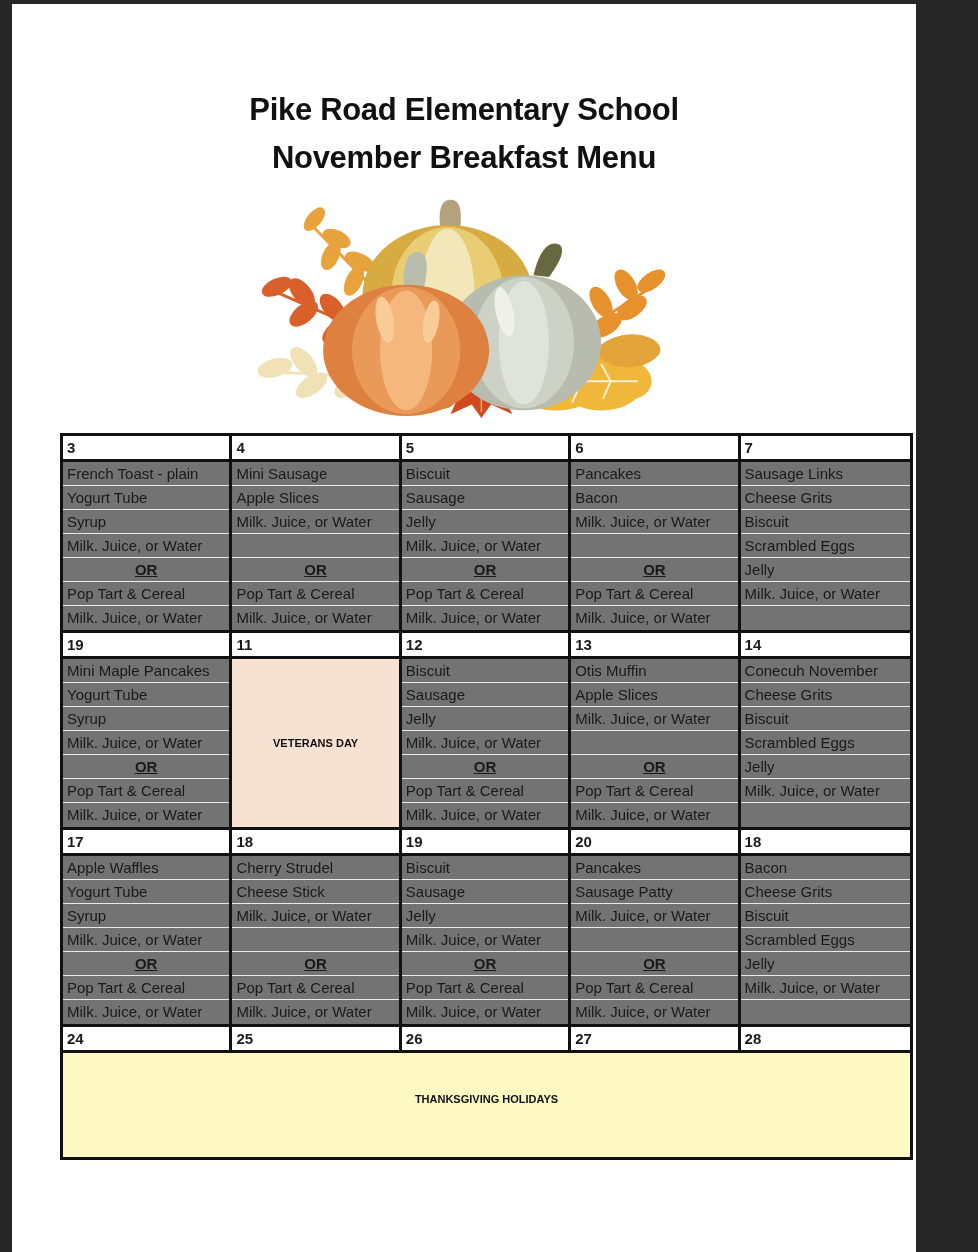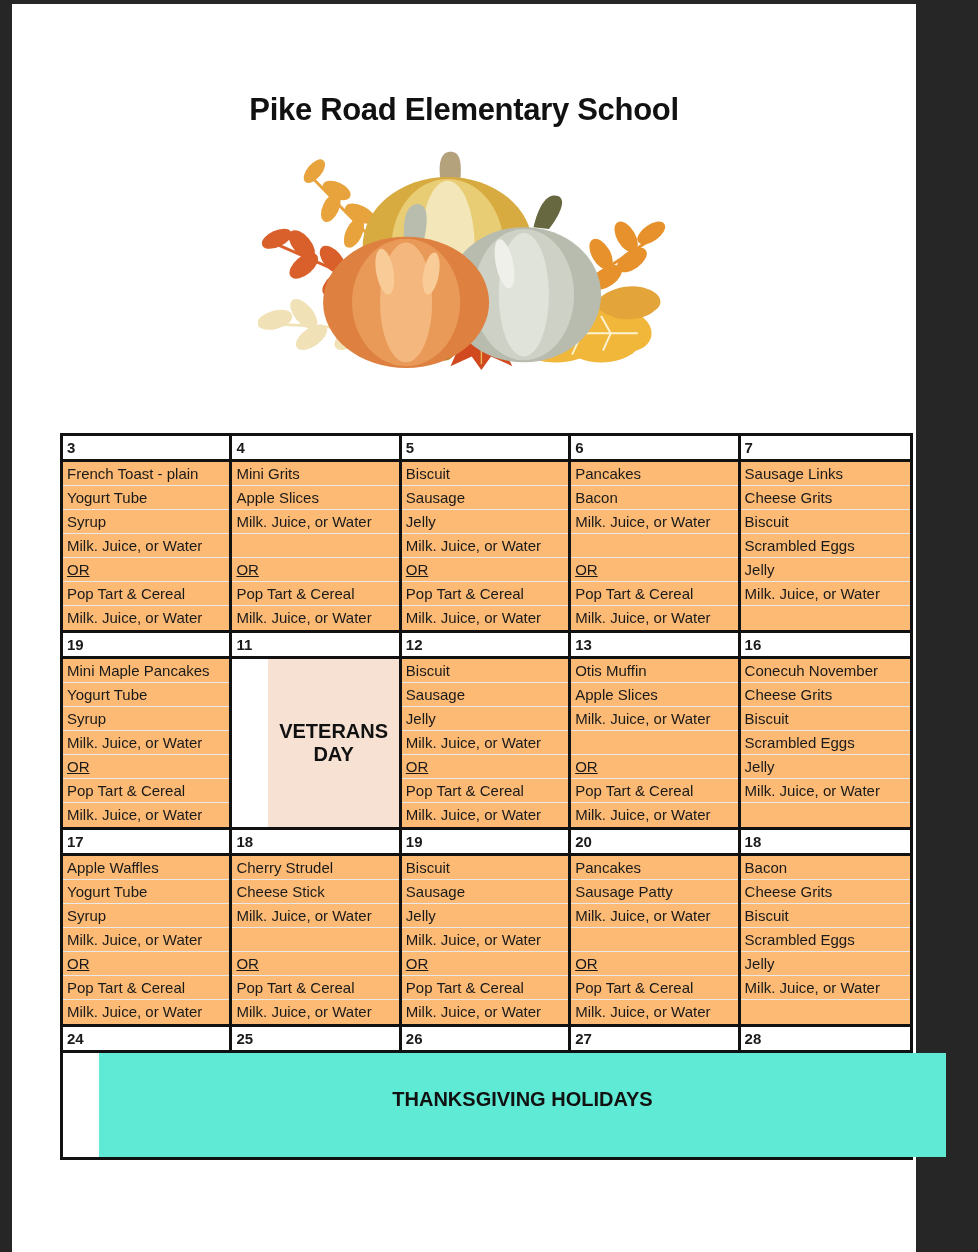--- a/index.html
+++ b/index.html
@@ -30,43 +30,44 @@
     border:3px solid #111; background:#fff;
   }
   .cal-row { display:grid; grid-template-columns:repeat(5,1fr); border-bottom:3px solid #111; }
   .cal-row:last-child { border-bottom:none; }
   .cal-cell { border-right:3px solid #111; min-width:0; }
   .cal-cell:last-child { border-right:none; }
   .date-cell {
     height:23px; font-weight:bold; font-size:15px;
     padding:1px 4px; background:#fff; line-height:21px;
   }
-  .menu-cell { display:flex; flex-direction:column; background:#fdba74; }
+  .menu-cell { display:flex; flex-direction:column; background:#737373; }
   .cell-line {
     height:24px; line-height:23px; font-size:15px; padding:0 4px;
     border-bottom:1px solid #e9e9e9;
     white-space:nowrap; overflow:hidden;
   }
   .cell-line:last-child { border-bottom:none; }
-  .cell-line.or { font-weight:normal; text-decoration:underline; }
+  .cell-line.or { text-align:center; font-weight:bold; text-decoration:underline; }
   .holiday-cell {
     display:flex; align-items:center; justify-content:center;
-    font-weight:bold; font-size:20px; letter-spacing:0;
-    text-align:center; color:#111;margin-left:36px;
+    font-weight:bold; font-size:11px; letter-spacing:0;
+    text-align:center; color:#111;
   }
   .holiday-row { display:block; height:104px; }
   .holiday-row .holiday-cell { width:100%; height:100%; padding-bottom:12px; }
 </style>
 </head>
 <body>
 
 <div class="page">
 
   <div class="header">
     <div class="title-line">Pike Road Elementary School</div>
+    <div class="title-line">November Breakfast Menu</div>
   </div>
 
   <div class="illustration-wrap">
     <svg viewBox="0 0 420 230" xmlns="http://www.w3.org/2000/svg">
 
       <g stroke="#e8a33d" stroke-width="3" fill="#e8a33d">
         <path d="M140,120 L50,28" fill="none"></path>
         <ellipse cx="55" cy="24" rx="6" ry="13" transform="rotate(40 55 24)"></ellipse>
         <ellipse cx="78" cy="44" rx="7" ry="14" transform="rotate(115 78 44)"></ellipse>
         <ellipse cx="72" cy="62" rx="7" ry="14" transform="rotate(25 72 62)"></ellipse>
@@ -180,21 +181,21 @@
       <div class="cal-cell menu-cell">
         <div class="cell-line">French Toast - plain</div>
         <div class="cell-line">Yogurt Tube</div>
         <div class="cell-line">Syrup</div>
         <div class="cell-line">Milk. Juice, or Water</div>
         <div class="cell-line or">OR</div>
         <div class="cell-line">Pop Tart &amp; Cereal</div>
         <div class="cell-line">Milk. Juice, or Water</div>
       </div>
       <div class="cal-cell menu-cell">
-        <div class="cell-line">Mini Grits</div>
+        <div class="cell-line">Mini Sausage</div>
         <div class="cell-line">Apple Slices</div>
         <div class="cell-line">Milk. Juice, or Water</div>
         <div class="cell-line"></div>
         <div class="cell-line or">OR</div>
         <div class="cell-line">Pop Tart &amp; Cereal</div>
         <div class="cell-line">Milk. Juice, or Water</div>
       </div>
       <div class="cal-cell menu-cell">
         <div class="cell-line">Biscuit</div>
         <div class="cell-line">Sausage</div>
@@ -222,21 +223,21 @@
         <div class="cell-line">Milk. Juice, or Water</div>
         <div class="cell-line"></div>
       </div>
     </div>
 
     <div class="cal-row">
       <div class="cal-cell date-cell">19</div>
       <div class="cal-cell date-cell">11</div>
       <div class="cal-cell date-cell">12</div>
       <div class="cal-cell date-cell">13</div>
-      <div class="cal-cell date-cell">16</div>
+      <div class="cal-cell date-cell">14</div>
     </div>
 
     <div class="cal-row">
       <div class="cal-cell menu-cell">
         <div class="cell-line">Mini Maple Pancakes</div>
         <div class="cell-line">Yogurt Tube</div>
         <div class="cell-line">Syrup</div>
         <div class="cell-line">Milk. Juice, or Water</div>
         <div class="cell-line or">OR</div>
         <div class="cell-line">Pop Tart &amp; Cereal</div>
@@ -330,17 +331,17 @@
 
     <div class="cal-row">
       <div class="cal-cell date-cell">24</div>
       <div class="cal-cell date-cell">25</div>
       <div class="cal-cell date-cell">26</div>
       <div class="cal-cell date-cell">27</div>
       <div class="cal-cell date-cell">28</div>
     </div>
 
     <div class="cal-row holiday-row">
-      <div class="holiday-cell" style="background:#5eead4;">THANKSGIVING HOLIDAYS</div>
+      <div class="holiday-cell" style="background:#fef9c3;">THANKSGIVING HOLIDAYS</div>
     </div>
 
   </div>
 </div>
 
 </body></html>

